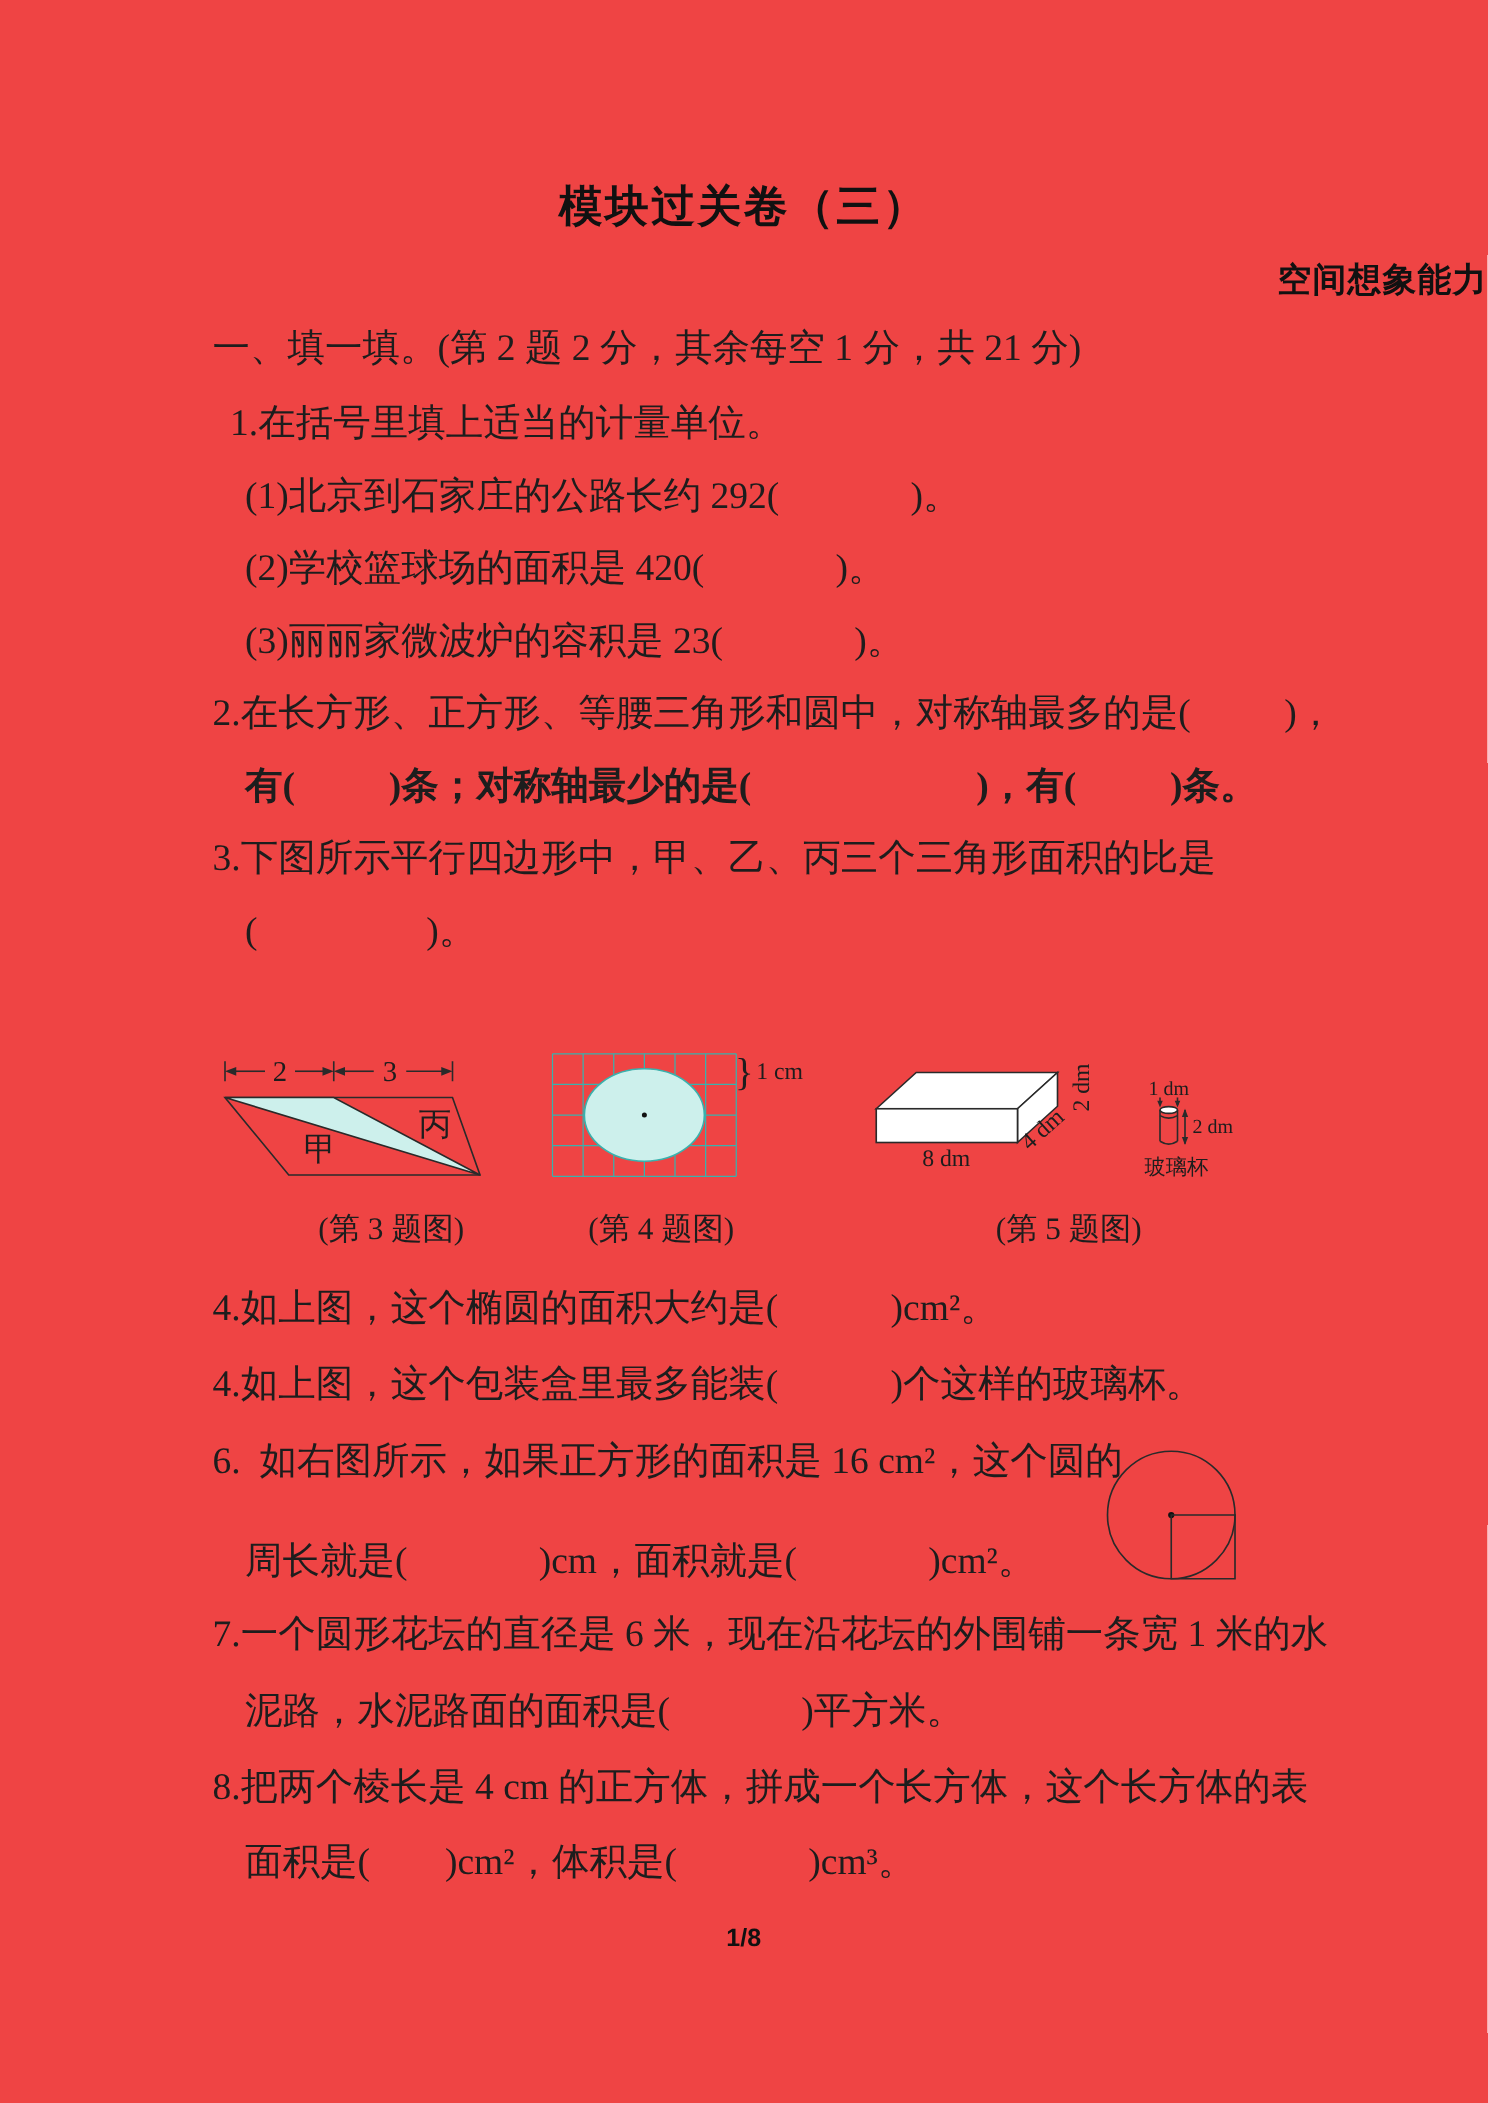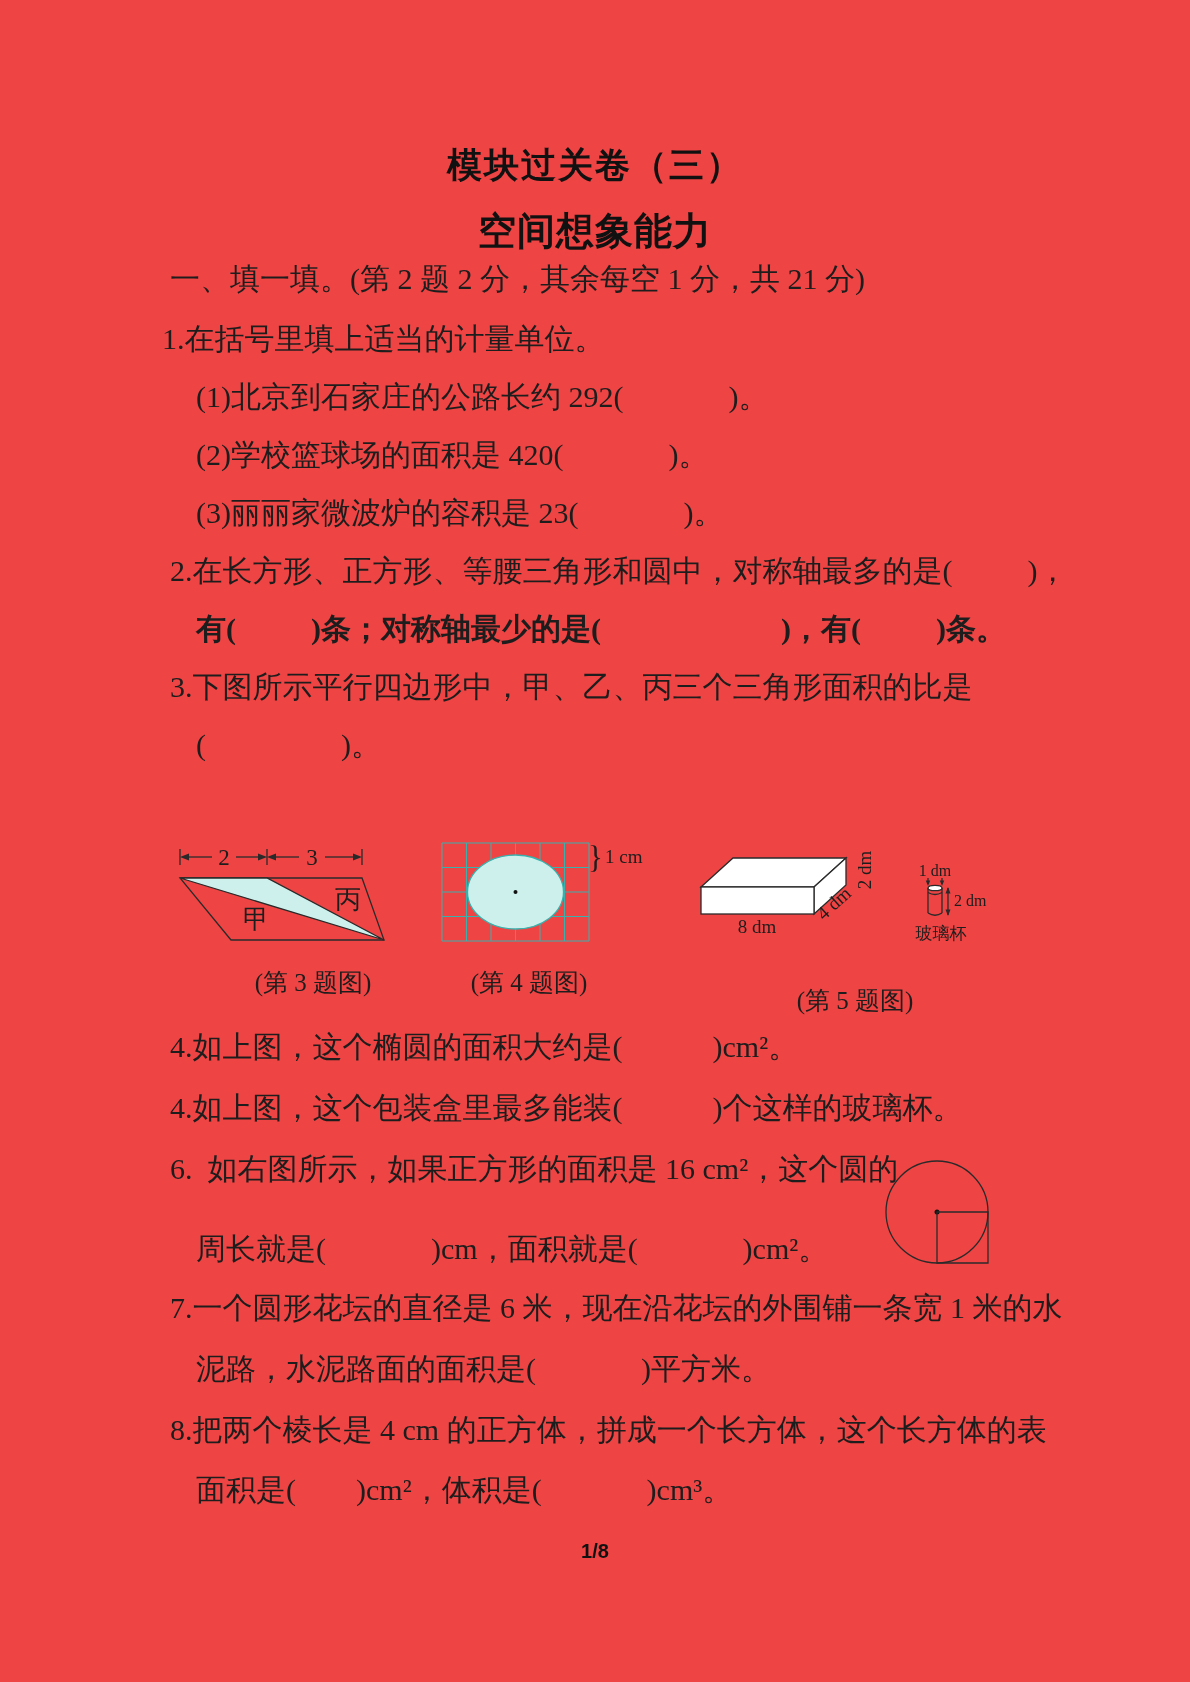--- a/index.html
+++ b/index.html
@@ -7,23 +7,23 @@
   .page {
     position:relative; width:1190px; height:1682px; background:#ef4444;
     font-family:"Liberation Serif","DejaVu Serif",serif; color:#1d1d1d; overflow:hidden;
   }
   .title {
     position:absolute; left:0; top:142px; width:1190px; text-align:center;
     font-family:"Liberation Sans","DejaVu Sans",sans-serif;
     font-weight:bold; font-size:35px; letter-spacing:2px; color:#111;
   }
   .subtitle {
-    position:absolute; left:0; top:206px; width:1190px; text-align:center;
+    position:absolute; left:0; top:206px; width:1190px; text-align:right;
     font-family:"Liberation Sans","DejaVu Sans",sans-serif;
-    font-weight:bold; font-size:38px; letter-spacing:1px; color:#111;
+    font-weight:bold; font-size:27px; letter-spacing:1px; color:#111;
   }
   .line {
     position:absolute; white-space:pre; font-size:30px; line-height:34px; color:#1d1d1d;
   }
   .caption {
     position:absolute; top:966px; width:170px; text-align:center;
     font-size:25px; white-space:pre; color:#1d1d1d;
   }
   .footer {
     position:absolute; left:0; top:1540px; width:1190px; text-align:center;
@@ -39,21 +39,21 @@
 </head>
 <body>
 
 <div class="page">
 
   <div class="title">模块过关卷（三）</div>
   <div class="subtitle">空间想象能力</div>
 
   <div class="line" style="left:170px; top:262px;">一、填一填。(第 2 题 2 分，其余每空 1 分，共 21 分)</div>
 
-  <div class="line" style="left:162px; top:322px;">1.在括号里填上适当的计量单位。</div>
+  <div class="line" style="left:184px; top:322px;">1.在括号里填上适当的计量单位。</div>
   <div class="line" style="left:196px; top:380px;">(1)北京到石家庄的公路长约 292(              )。</div>
   <div class="line" style="left:196px; top:438px;font-family:Liberation Serif, serif;">(2)学校篮球场的面积是 420(              )。</div>
   <div class="line" style="left:196px; top:496px;">(3)丽丽家微波炉的容积是 23(              )。</div>
 
   <div class="line" style="left:170px; top:554px;">2.在长方形、正方形、等腰三角形和圆中，对称轴最多的是(          )，</div>
   <div class="line" style="left:196px; top:612px;font-weight:bold;">有(          )条；对称轴最少的是(                        )，有(          )条。</div>
 
   <div class="line" style="left:170px; top:670px;">3.下图所示平行四边形中，甲、乙、丙三个三角形面积的比是</div>
   <div class="line" style="left:196px; top:728px;">(                  )。</div>
 
@@ -125,21 +125,21 @@
 
     <line class="ink-stroke" x1="303" y1="48" x2="303" y2="75"></line>
     <polygon class="ink-fill" points="303,47 300.5,53.5 305.5,53.5"></polygon>
     <polygon class="ink-fill" points="303,76 300.5,69.5 305.5,69.5"></polygon>
     <text x="309" y="66" font-size="16">2 dm</text>
     <text x="296" y="99" font-size="17" text-anchor="middle">玻璃杯</text>
   </svg>
 
   <div class="caption" style="left:228px;">(第 3 题图)</div>
   <div class="caption" style="left:444px;">(第 4 题图)</div>
-  <div class="caption" style="left:770px;margin-top:18px;">(第 5 题图)</div>
+  <div class="caption" style="left:770px;">(第 5 题图)</div>
 
   <div class="line" style="left:170px; top:1030px;">4.如上图，这个椭圆的面积大约是(            )cm²。</div>
   <div class="line" style="left:170px; top:1091px;">4.如上图，这个包装盒里最多能装(            )个这样的玻璃杯。</div>
 
   <div class="line" style="left:170px; top:1152px;">6.  如右图所示，如果正方形的面积是 16 cm²，这个圆的</div>
 
   <svg style="left:882px; top:1155px;" width="130" height="118" viewBox="0 0 130 118">
     <circle class="ink-stroke" cx="55" cy="57" r="51"></circle>
     <circle cx="55" cy="57" r="2.5" fill="#111"></circle>
     <polygon class="ink-stroke" points="55,57 106,57 106,108 55,108"></polygon>

